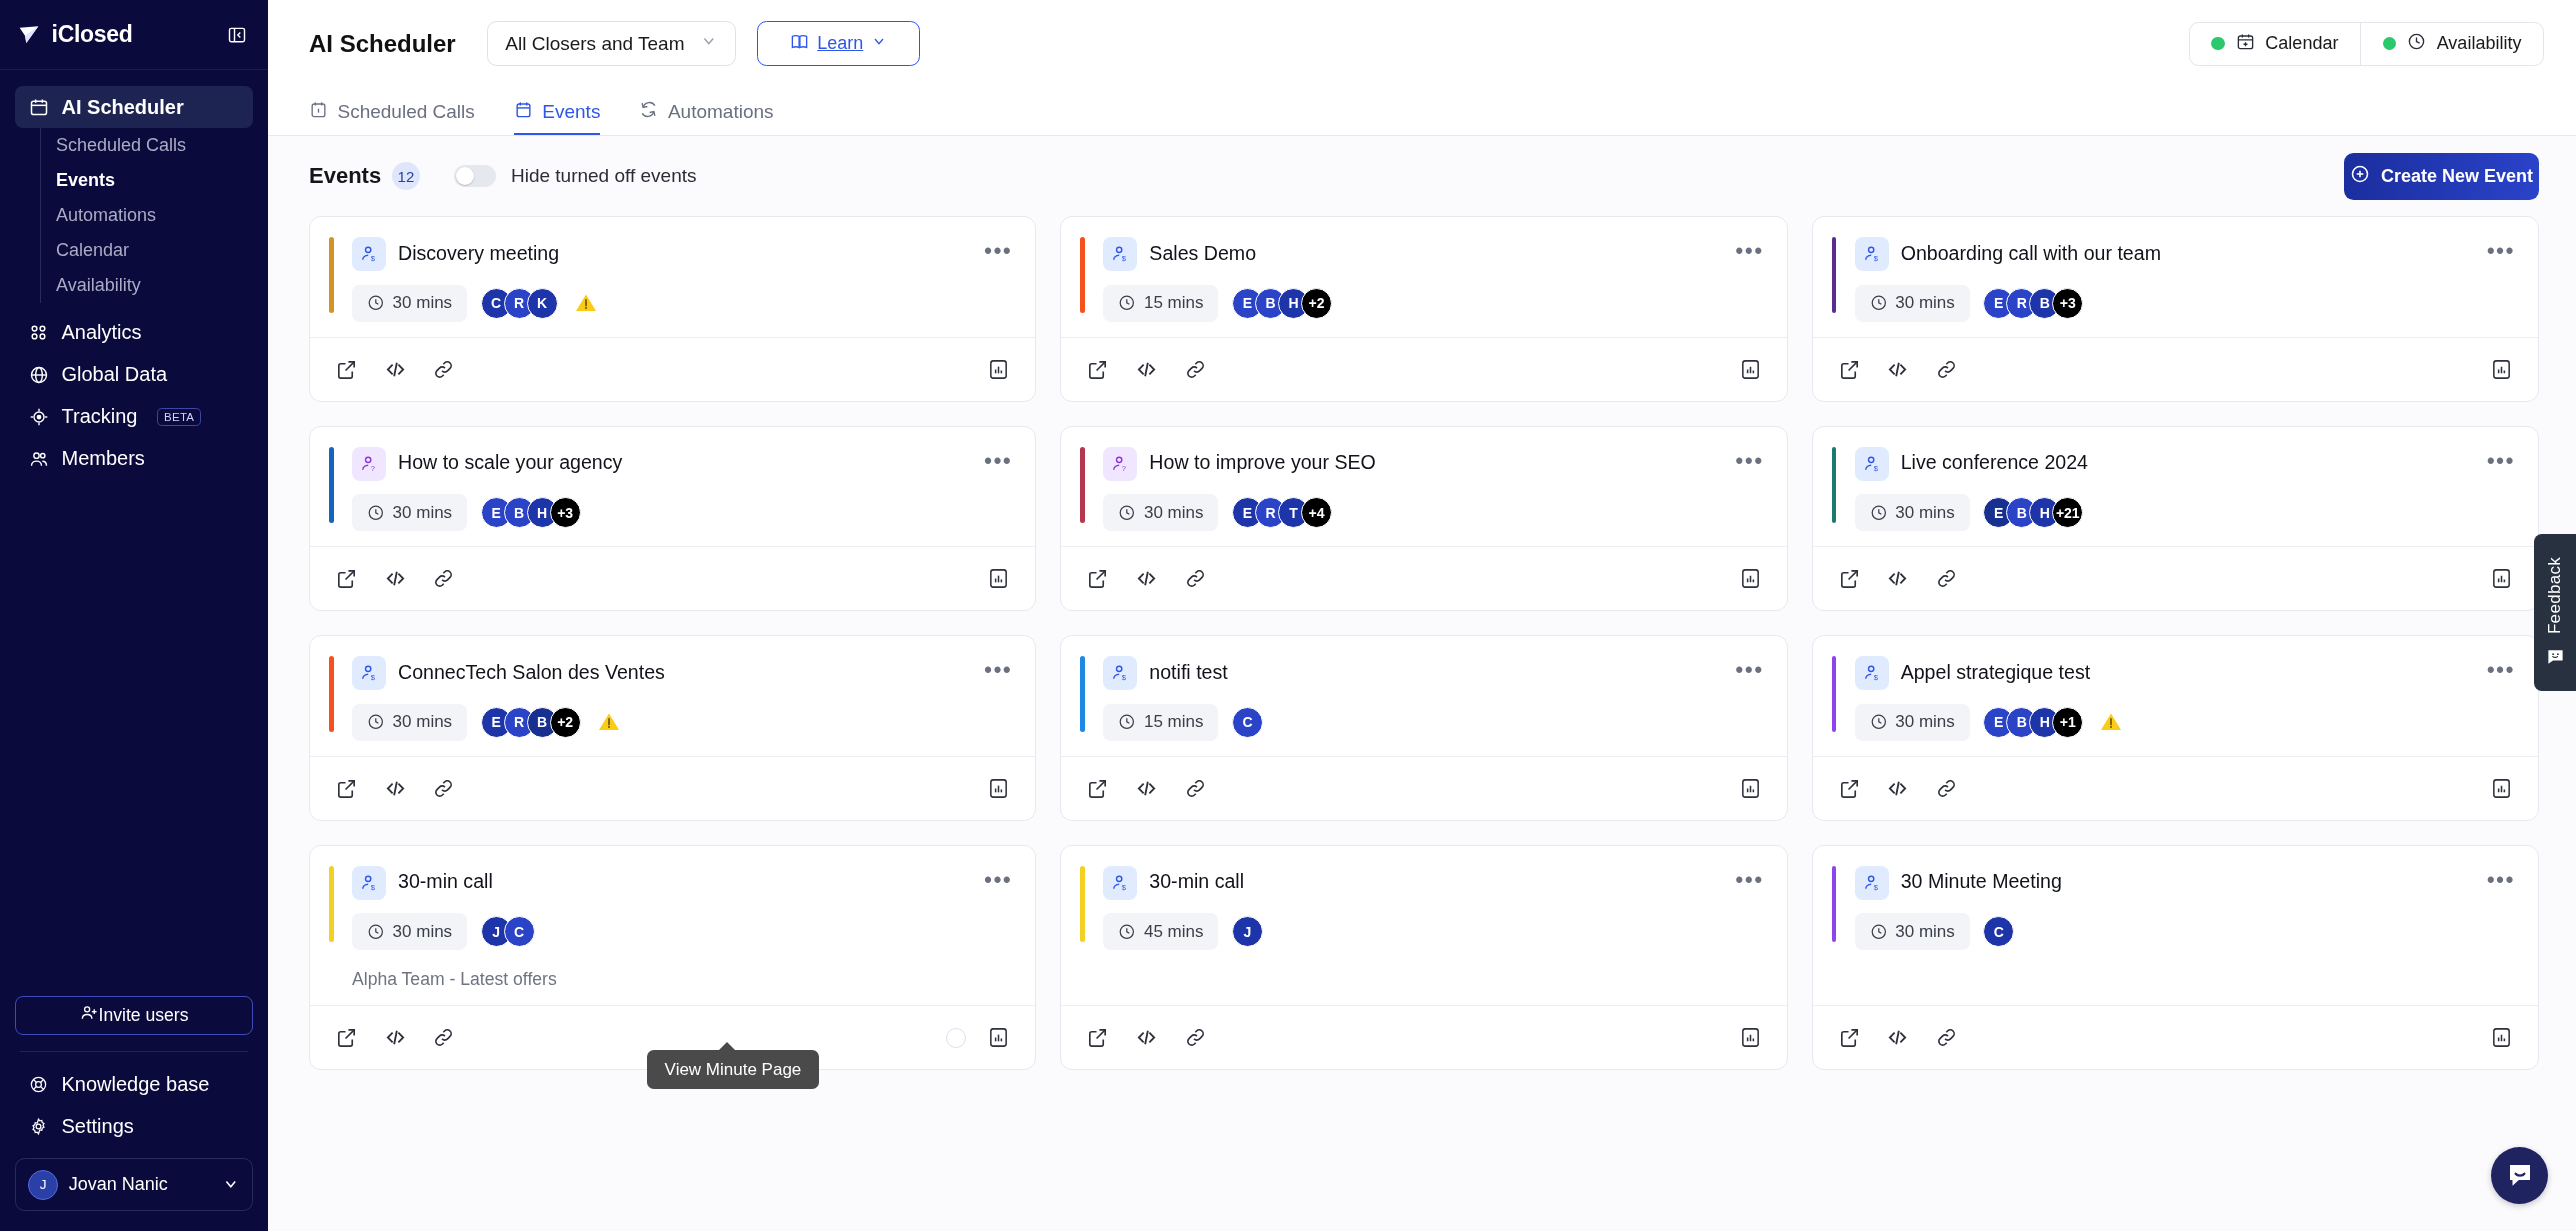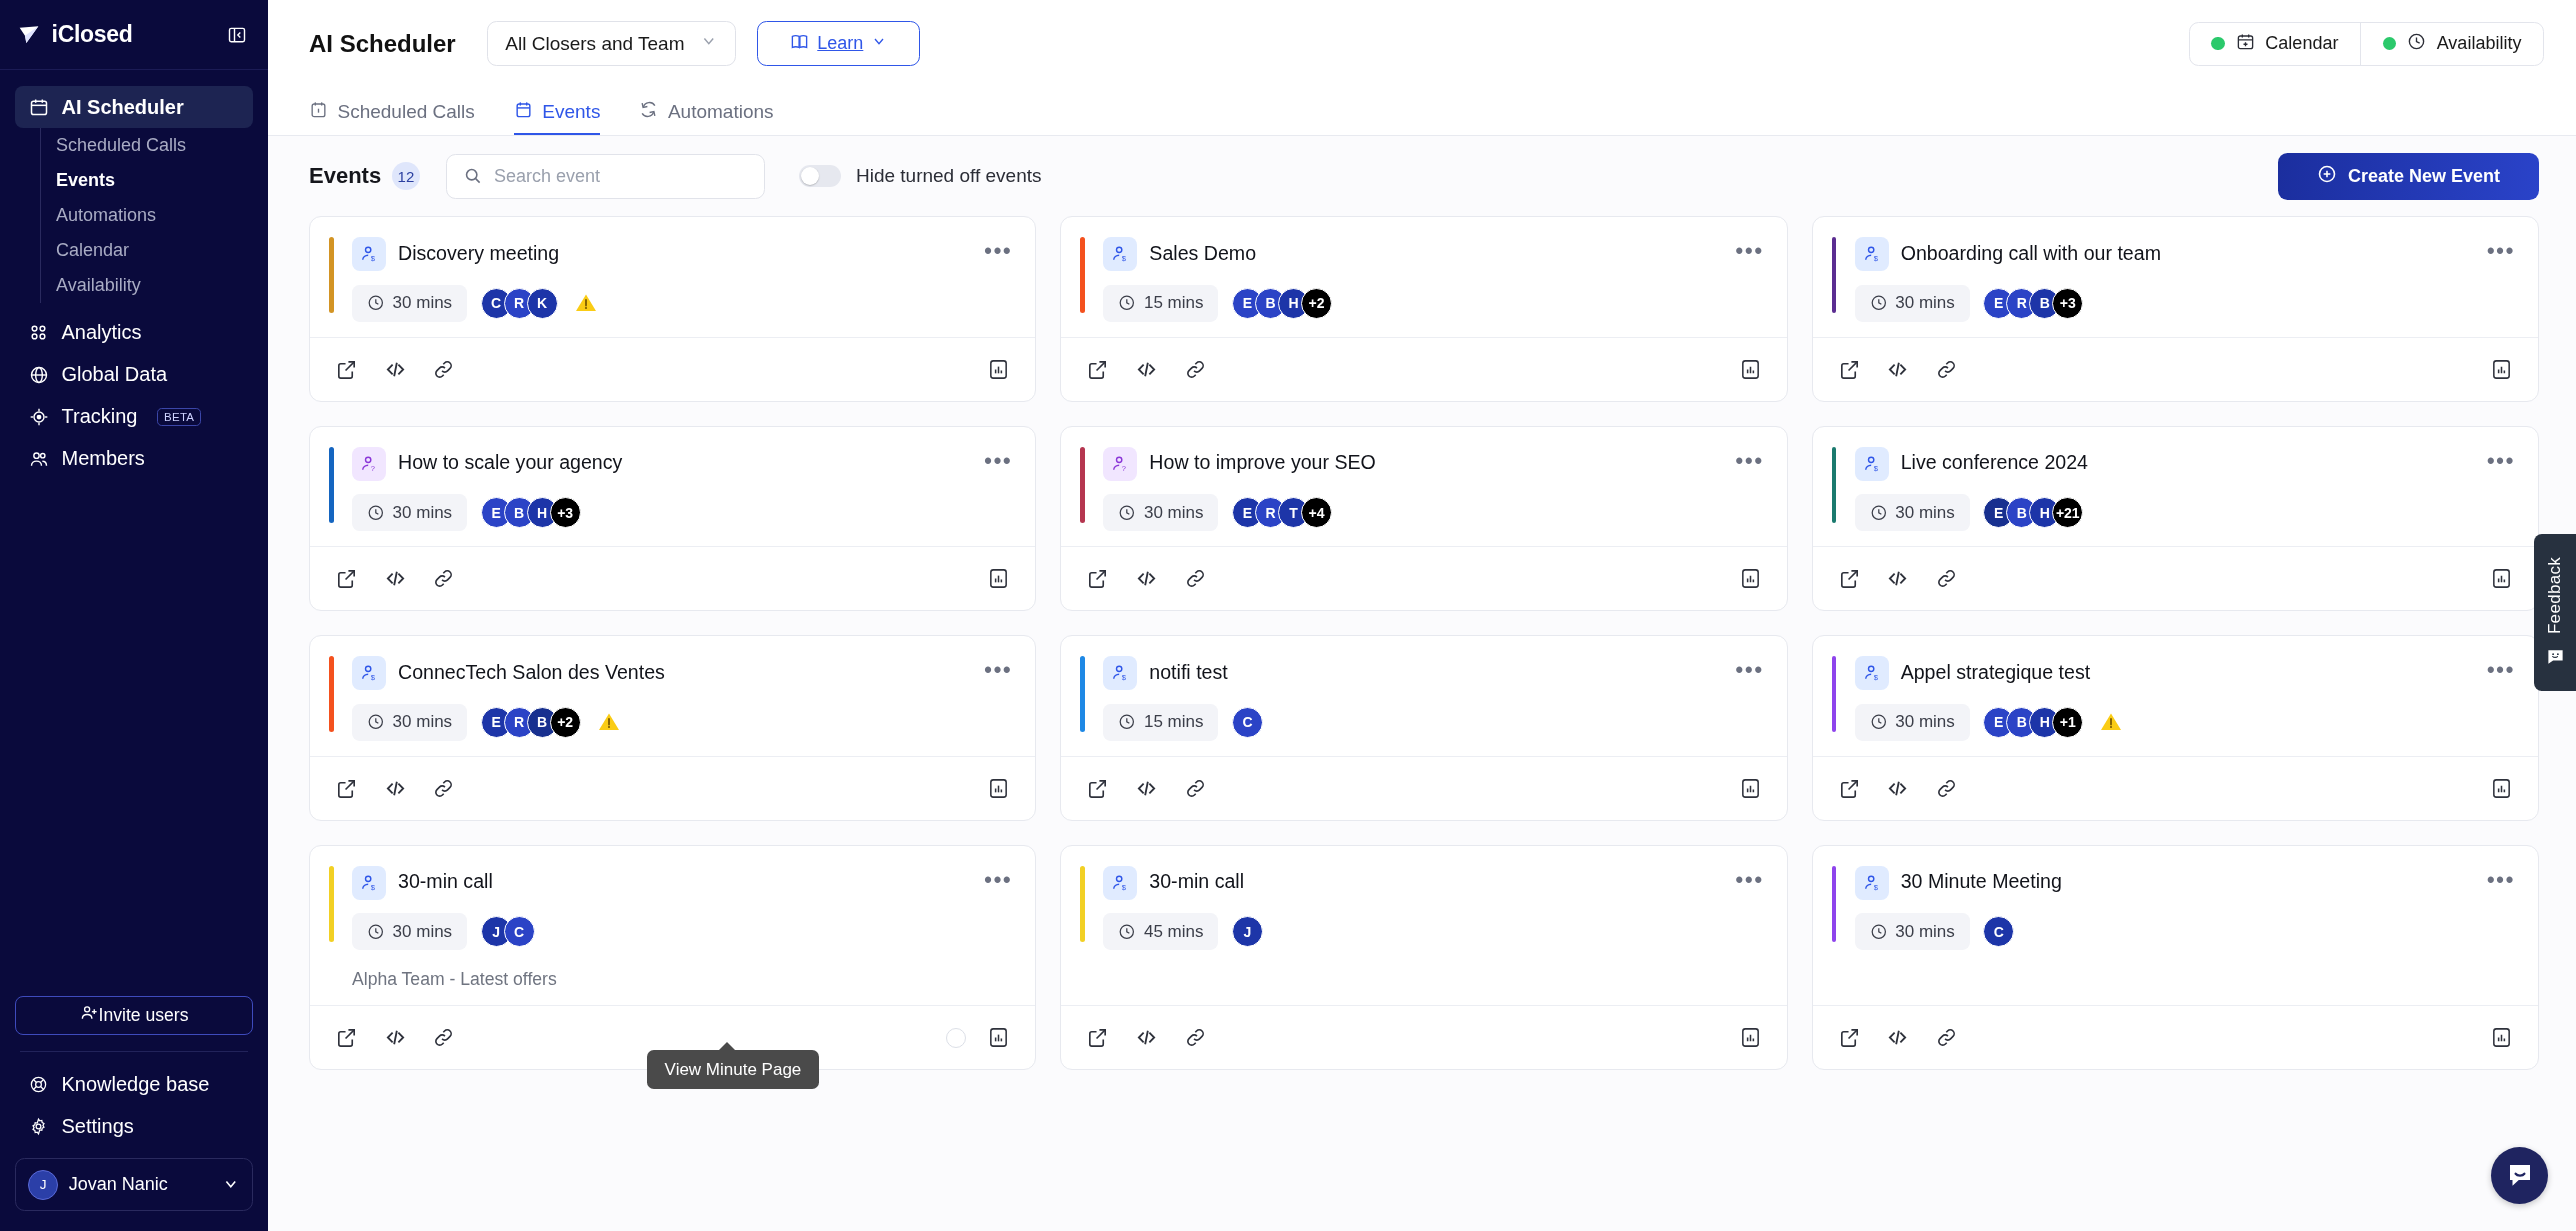--- a/index.html
+++ b/index.html
@@ -133,21 +133,21 @@
   .toggle {
     width: 42px; height: 22px; border-radius: 11.5px; background: #e6e8ef;
     position: relative; flex: 0 0 42px;
   }
   .toggle .knob { position: absolute; left: 2px; top: 2px; width: 18px; height: 18px; border-radius: 50%; background: #fff; box-shadow: 0 0.7px 1.4px rgba(0,0,0,.25); }
   .toggle-label { font-size: 19px; color: #2b2d36; }
   .create-btn {
     margin-left: auto; height: 47px;
     background: linear-gradient(95deg,#1b2e9e 0%, #2a43c9 100%);
     border-radius: 9.5px; color: #fff; font-size: 18px; font-weight: 600;
-    display: flex; align-items: center; gap: 10.8px; padding: 0 39px; cursor: pointer;
+    display: flex; align-items: center; gap: 10.8px; padding: 0 6px; cursor: pointer;
   }
 
   
   .grid {
     padding: 0 37px 0 41px;
     display: grid; grid-template-columns: repeat(3, 1fr);
     gap: 24px 24px; align-content: start;
   }
   .card {
     background: #fff; border: 0.7px solid #e7e9ef; border-radius: 12px;
@@ -475,29 +475,20 @@
           </svg>
         </span>
         <span>Automations</span>
       </div>
     </div>
 
     <div class="toolbar">
       <span class="events-label">Events</span>
       <span class="count-badge">12</span>
 
-      <div class="search-box">
-        <span>
-          <svg width="19" height="19" viewBox="0 0 24 24" fill="none" stroke="#6b7080" stroke-width="2">
-            <circle cx="11" cy="11" r="6.5"></circle>
-              <line x1="16" y1="16" x2="21" y2="21"></line>
-          </svg>
-        </span>
-        <input class="search-input" value="" placeholder="Search event" style="">
-      </div>
 
       <div class="toggle-wrap">
         <span class="toggle">
             <span class="knob"></span>
           </span>
         <span class="toggle-label">Hide turned off events</span>
       </div>
 
       <div class="create-btn">
         <span>

